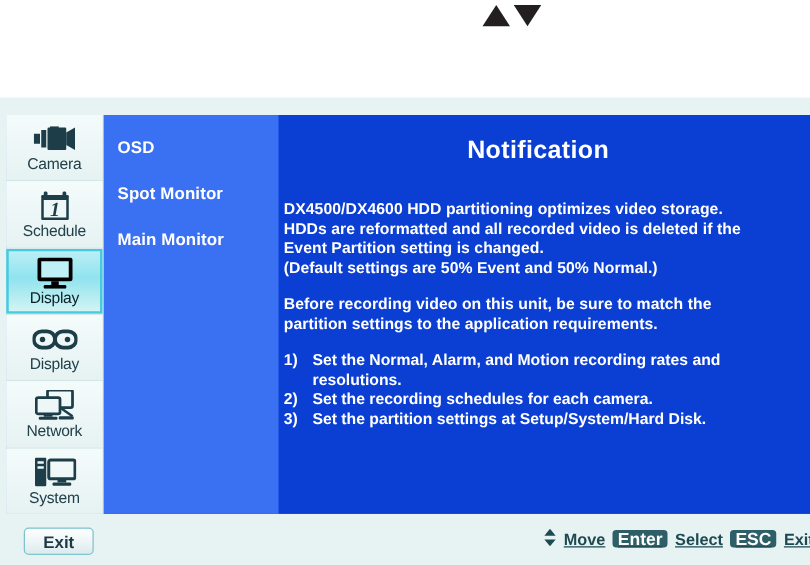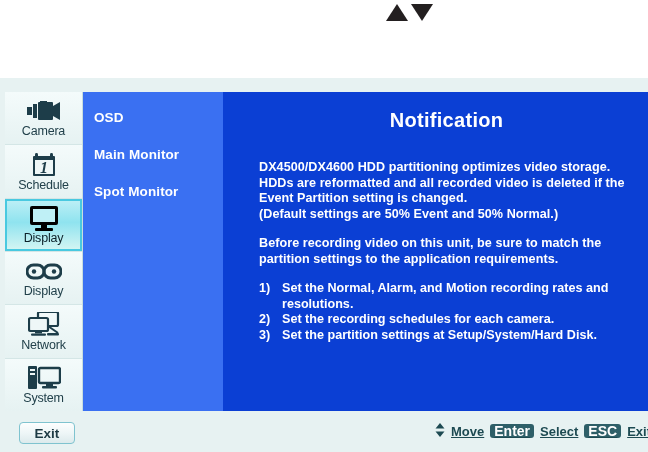--- a/index.html
+++ b/index.html
@@ -86,21 +86,21 @@
     padding:0 0 0 11px;margin-bottom:21px;
     line-height:16px;letter-spacing:0.1px;
     white-space:nowrap;
   }
 
   
   #content{
     flex:1 1 auto;
     background:#0b3fd4;
     position:relative;
-    padding:17px 14px 0 36px;
+    padding:17px 14px 0 4px;
     box-sizing:border-box;
     color:#ffffff;
   }
   #notif-title{
     text-align:center;
     font-size:20px;font-weight:bold;color:#ffffff;
     margin:0 0 28px 0;letter-spacing:0.3px;
   }
   .para{
     font-size:12.6px;font-weight:bold;line-height:15.5px;
@@ -237,22 +237,22 @@
             <rect x="15" y="20" width="15" height="2.6" rx="1" fill="#1d3d49"></rect>
           </svg>
         </span>
         <span class="side-label">System</span>
       </div>
 
     </div>
 
     <div id="menu-col">
       <div class="menu-item">OSD</div>
+      <div class="menu-item">Spot Monitor</div>
       <div class="menu-item">Main Monitor</div>
-      <div class="menu-item">Spot Monitor</div>
     </div>
 
     <div id="content">
       <div id="notif-title">Notification</div>
       <p class="para">DX4500/DX4600 HDD partitioning optimizes video storage.
 HDDs are reformatted and all recorded video is deleted if the
 Event Partition setting is changed.
 (Default settings are 50% Event and 50% Normal.)</p>
       <p class="para">Before recording video on this unit, be sure to match the
 partition settings to the application requirements.</p>

